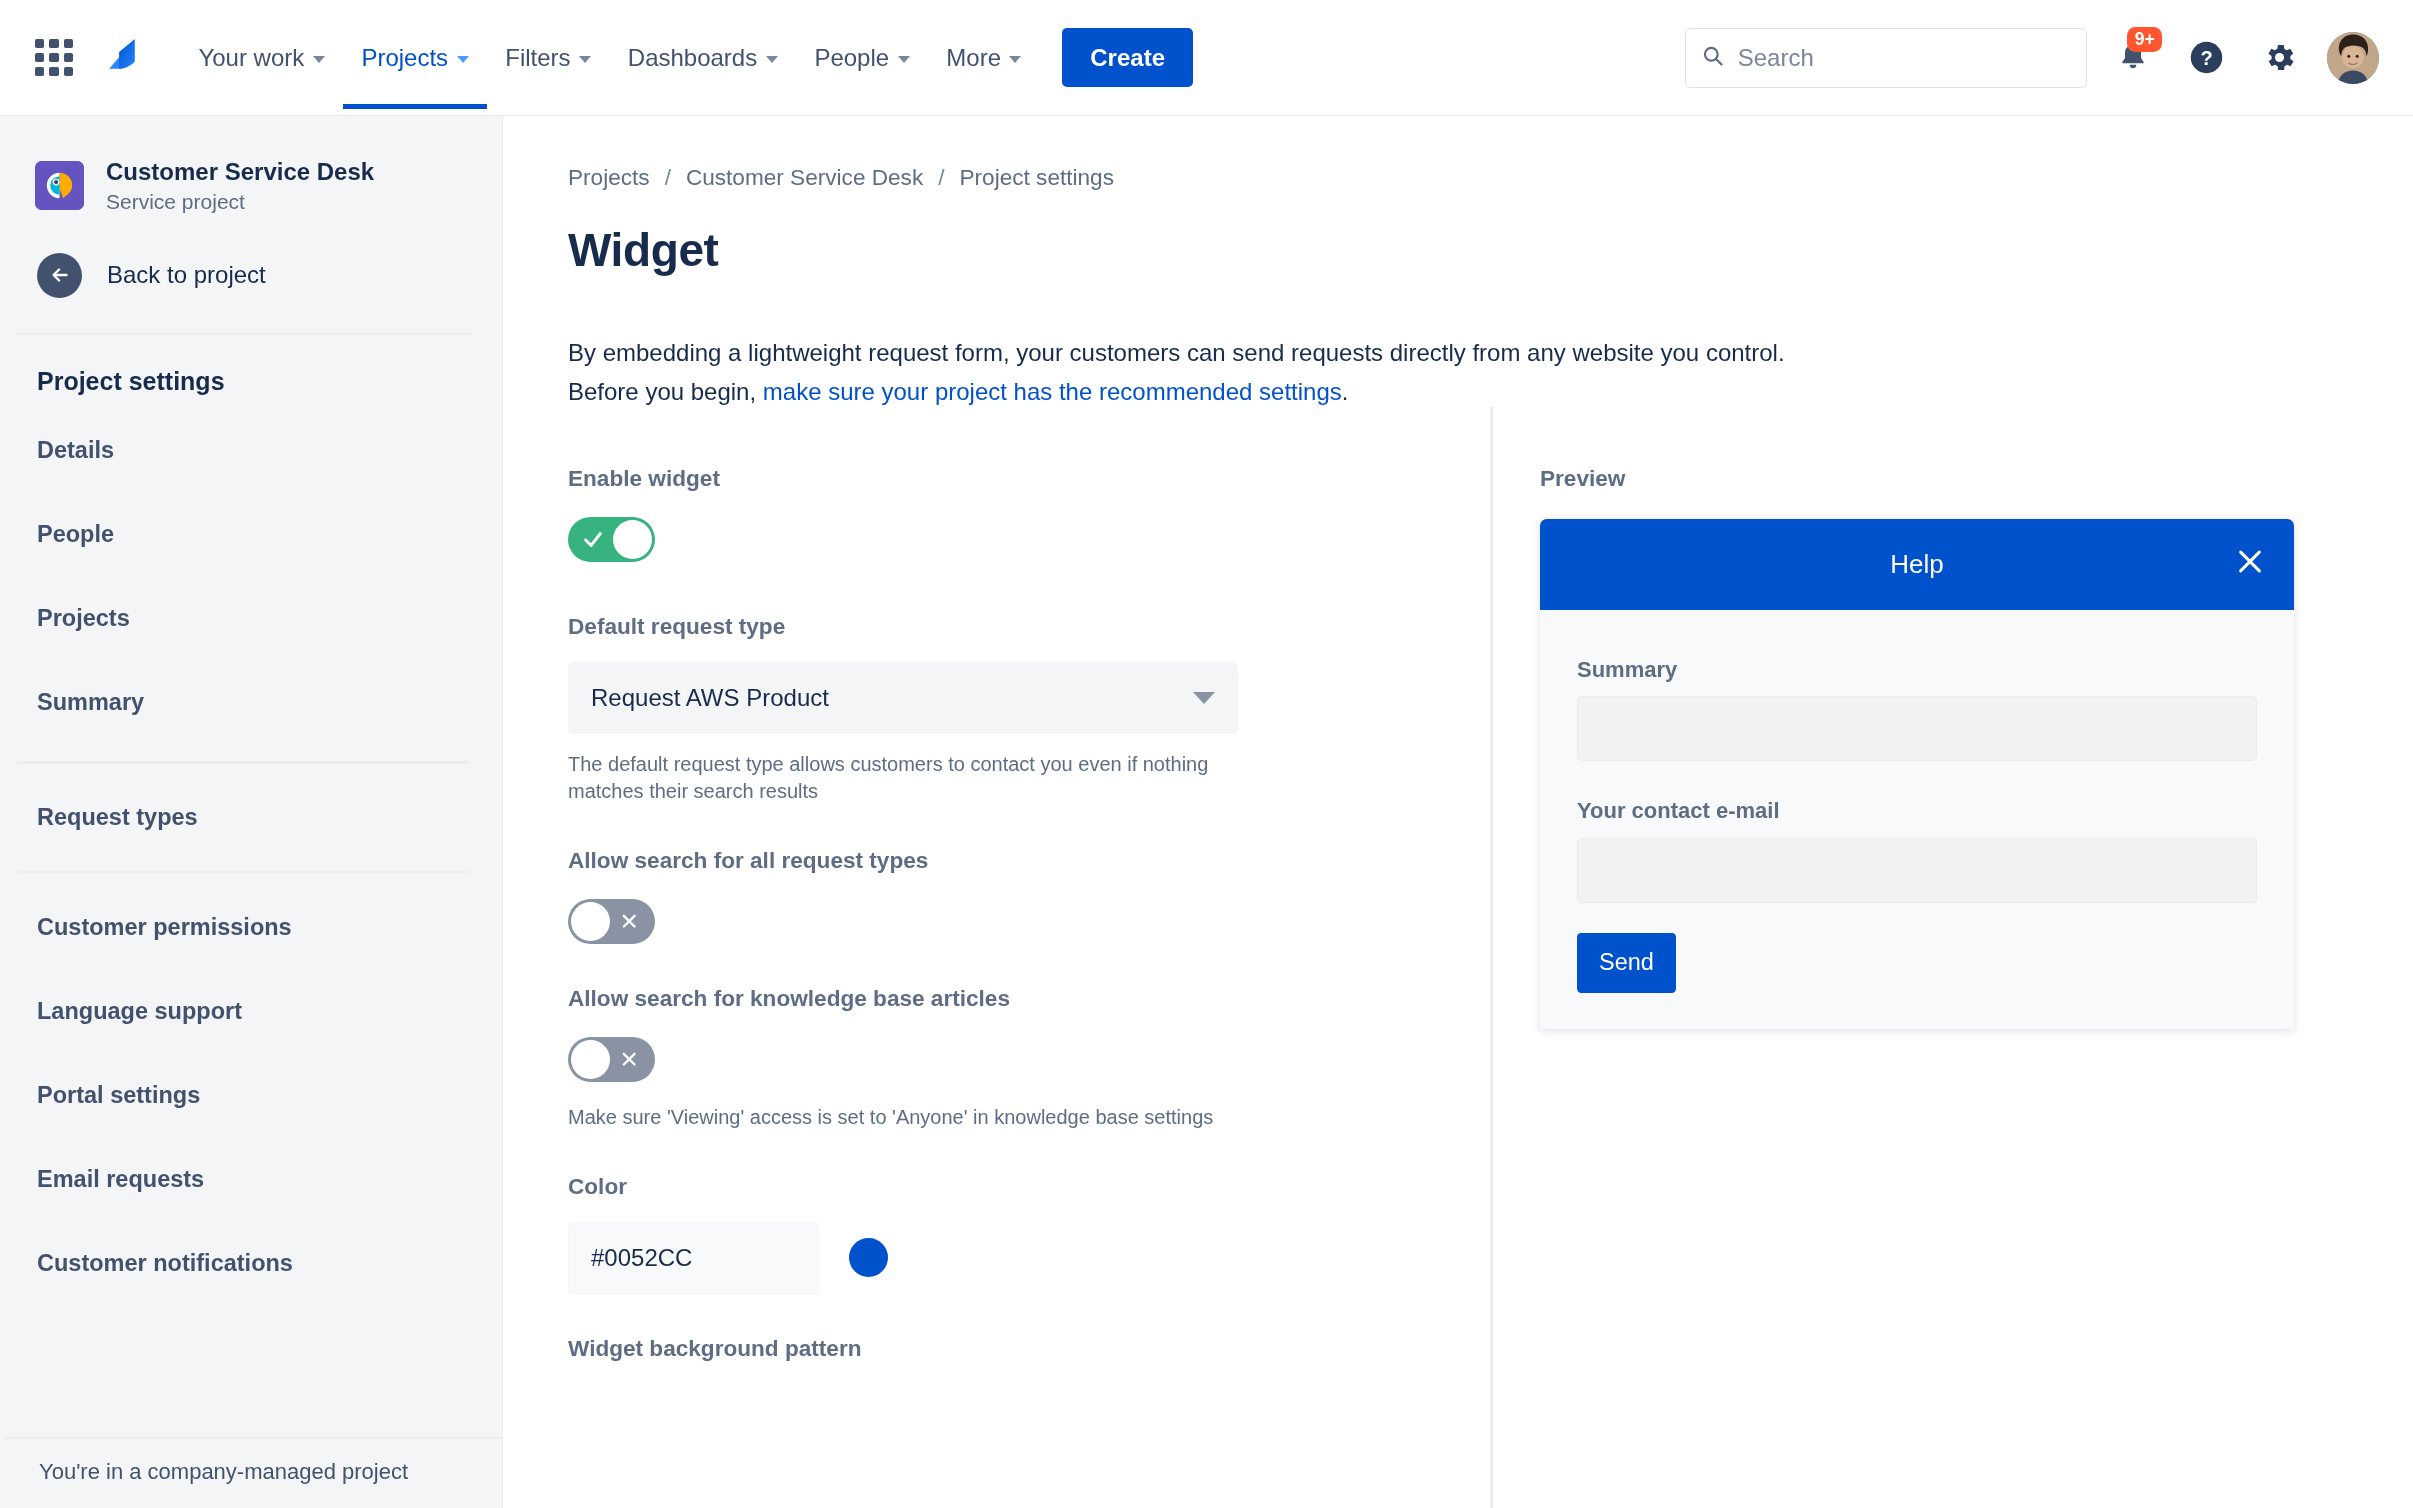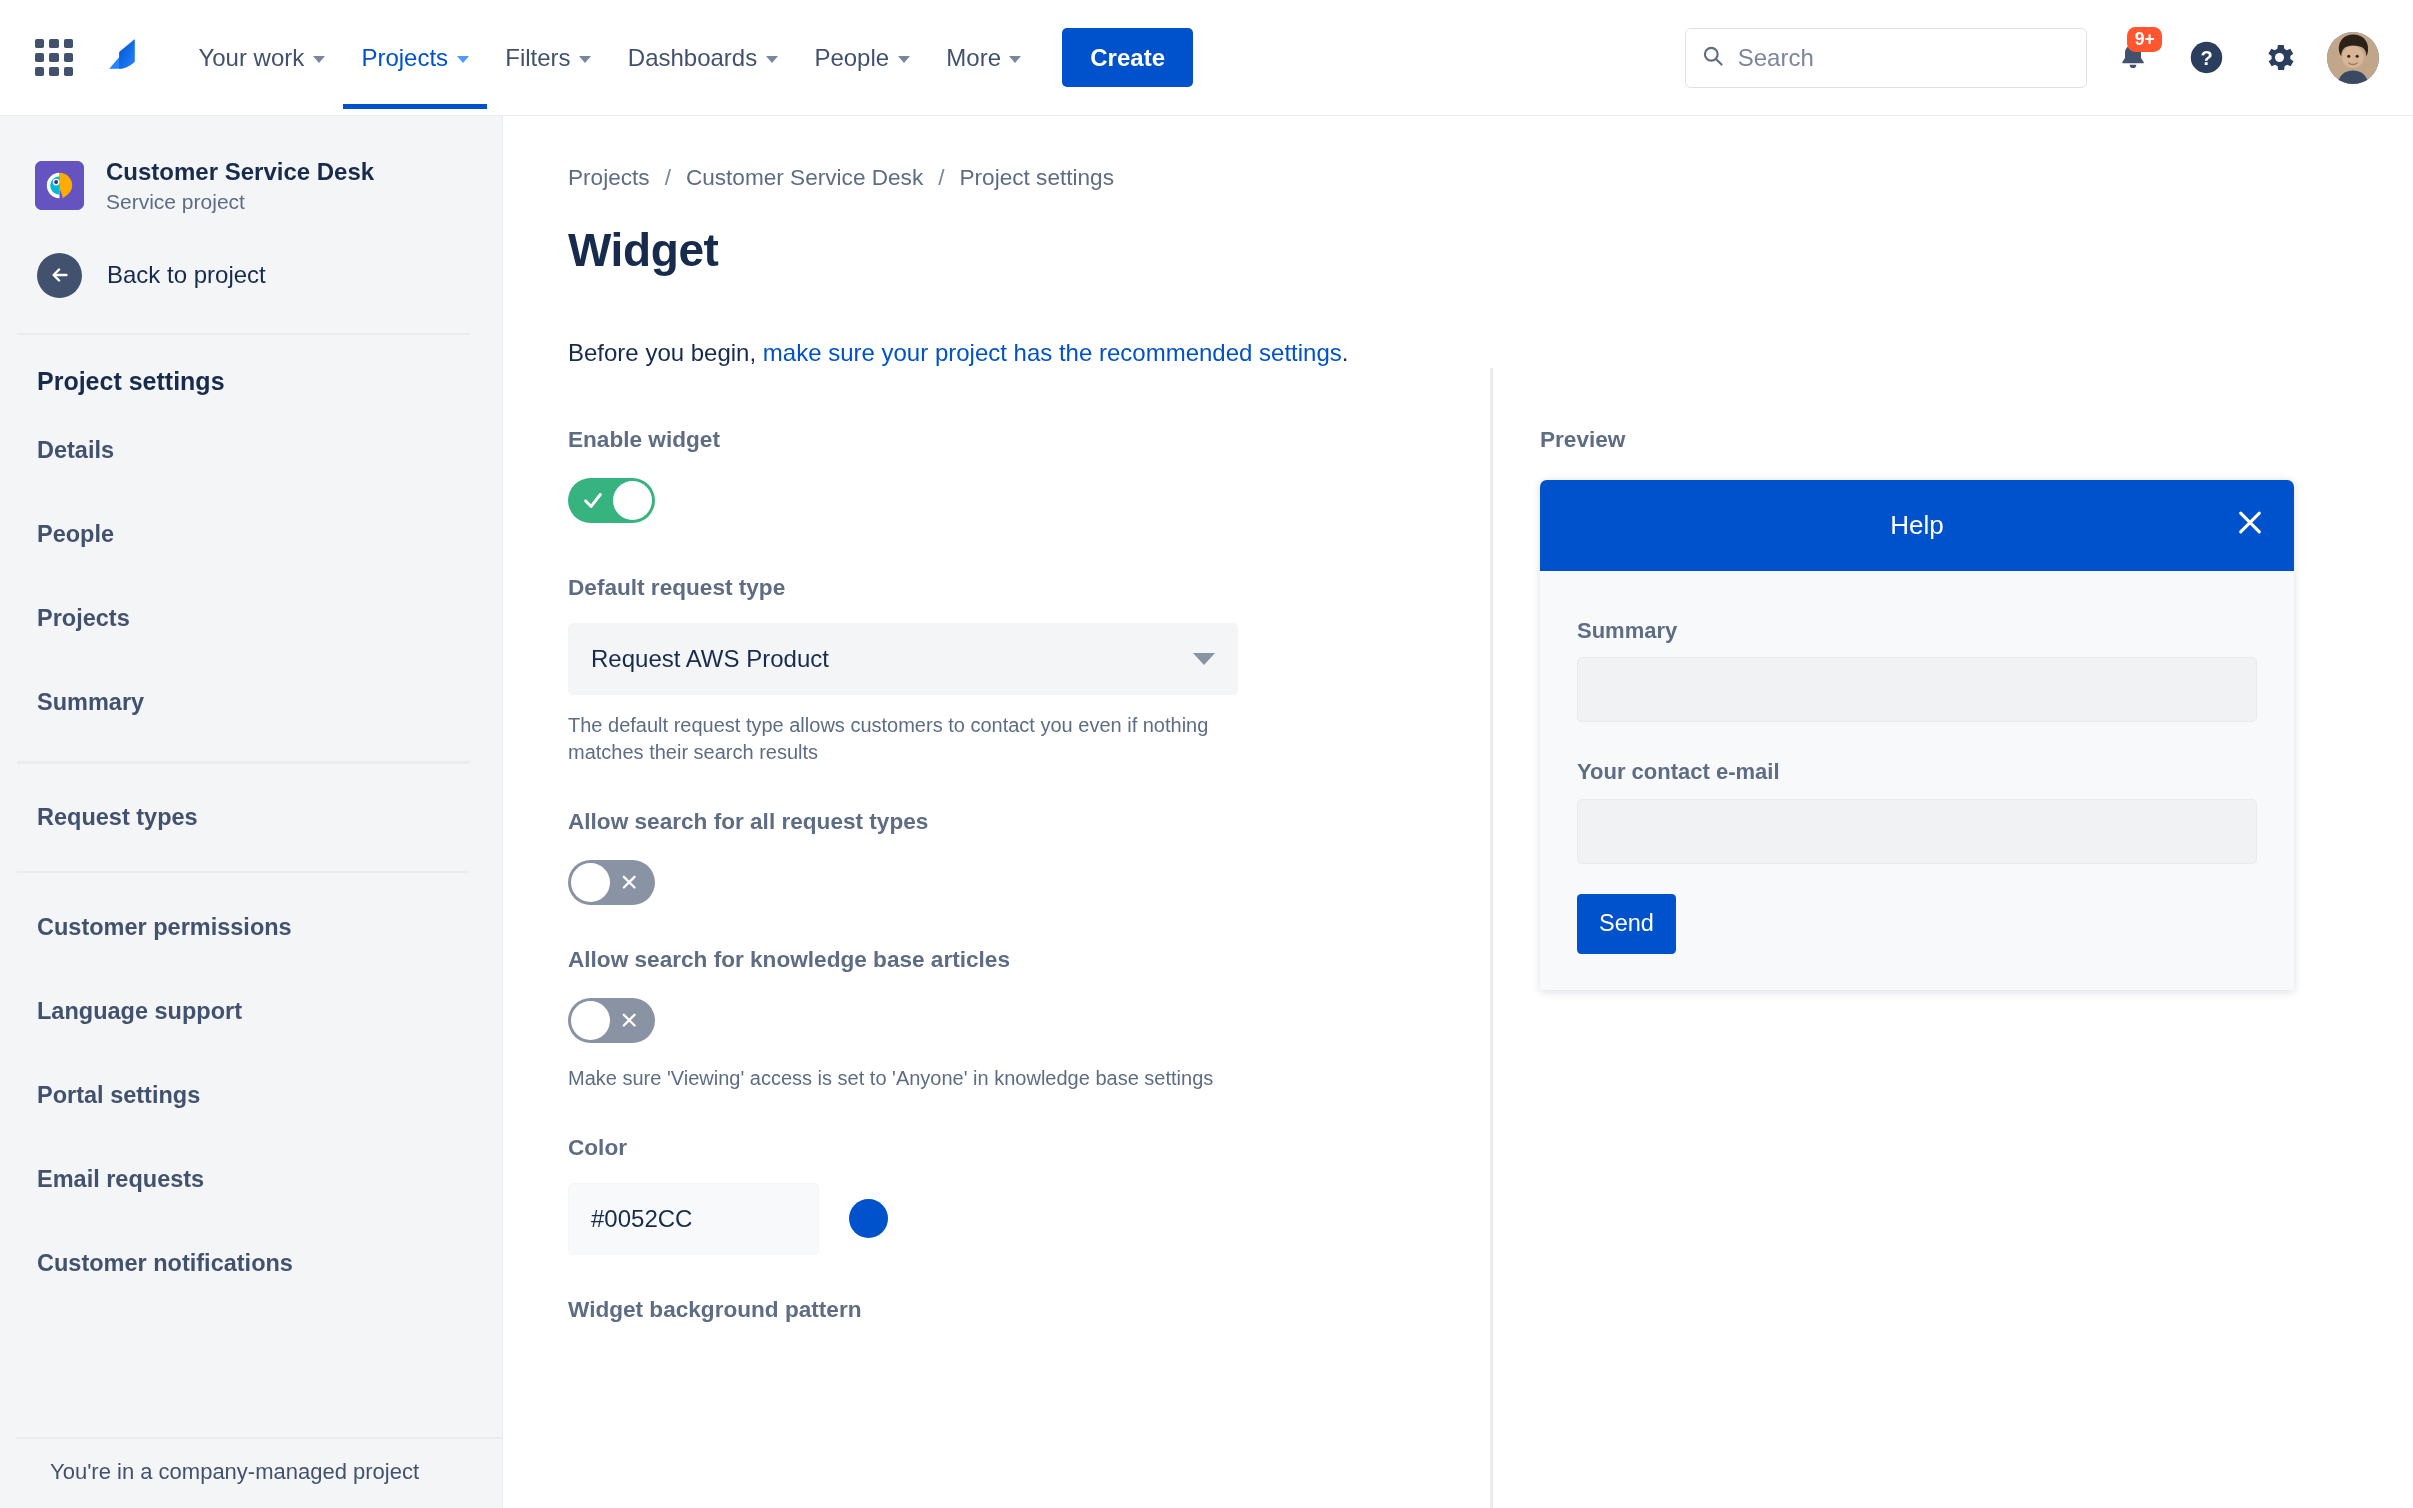--- a/index.html
+++ b/index.html
@@ -127,21 +127,21 @@
   .sbitem {
     font-size: 23.5px; color: #42526E;
     padding: 0 34px 0 37px;
     height: 84px; display: flex; align-items: center;
     cursor: pointer;
     font-weight: bold;
   }
   .sbgroup { padding-top: 11.7px; }
 
   .sbfooter {
-    position: absolute; bottom: 0; left: 16px; right: 0;
+    position: absolute; bottom: 0; left: 5px; right: 0;
     padding: 20px 34px 23.5px 34px;
     font-size: 22px; color: #42526E;
     border-top: 2.5px solid #EBECF0;
     background: #F4F5F7;
   }
 
   
   #main { flex: 1; overflow: hidden; padding: 0 0 0 0; position: relative; background:#fff; }
   #maininner { padding: 49px 50px 0 65px; }
 
@@ -411,20 +411,21 @@
         <span class="crumb">Projects</span>
         <span class="sep">/</span>
         <span class="crumb">Customer Service Desk</span>
         <span class="sep">/</span>
         <span class="crumb">Project settings</span>
       </div>
 
       <div id="pageTitle">Widget</div>
 
       <div id="intro">
+        <div>By embedding a lightweight request form, your customers can send requests directly from any website you control.</div>
         <div><span>Before you begin, </span><a>make sure your project has the recommended settings</a><span>.</span></div>
       </div>
 
       <div id="cols">
 
         <div id="leftcol">
 
           <div class="fieldlabel">Enable widget</div>
           <div class="toggle on">
             <span class="tglyph">

